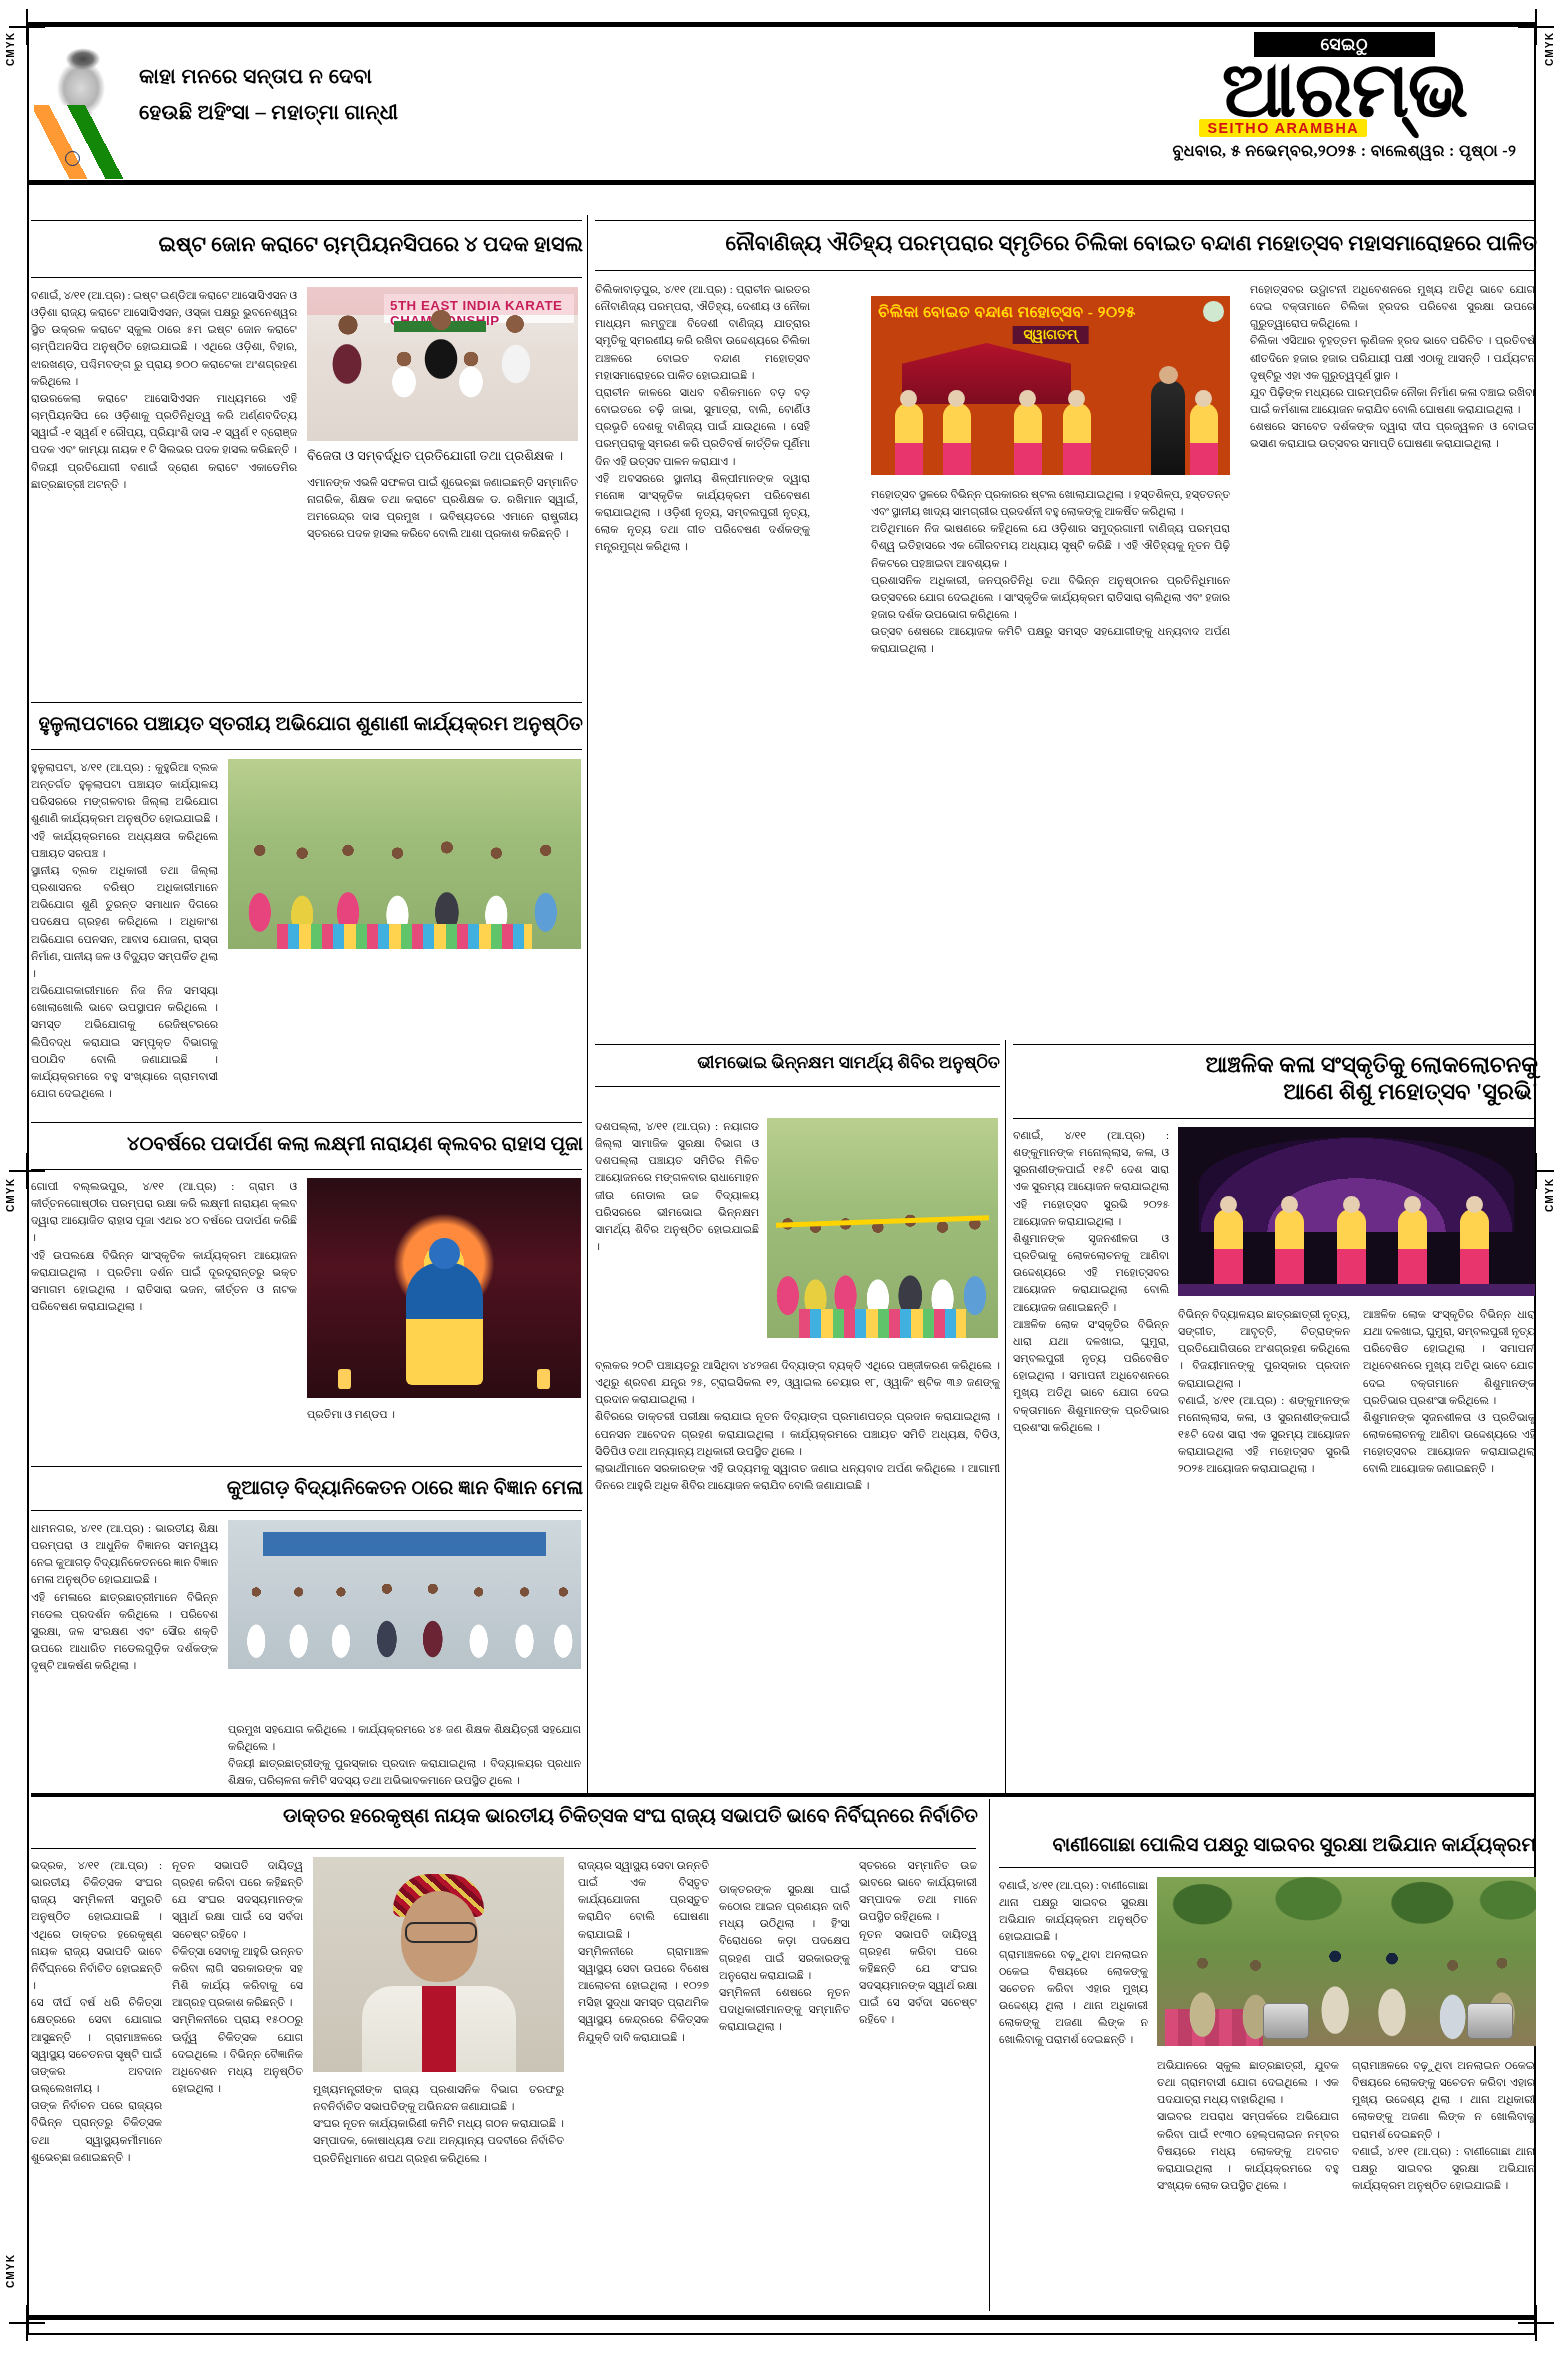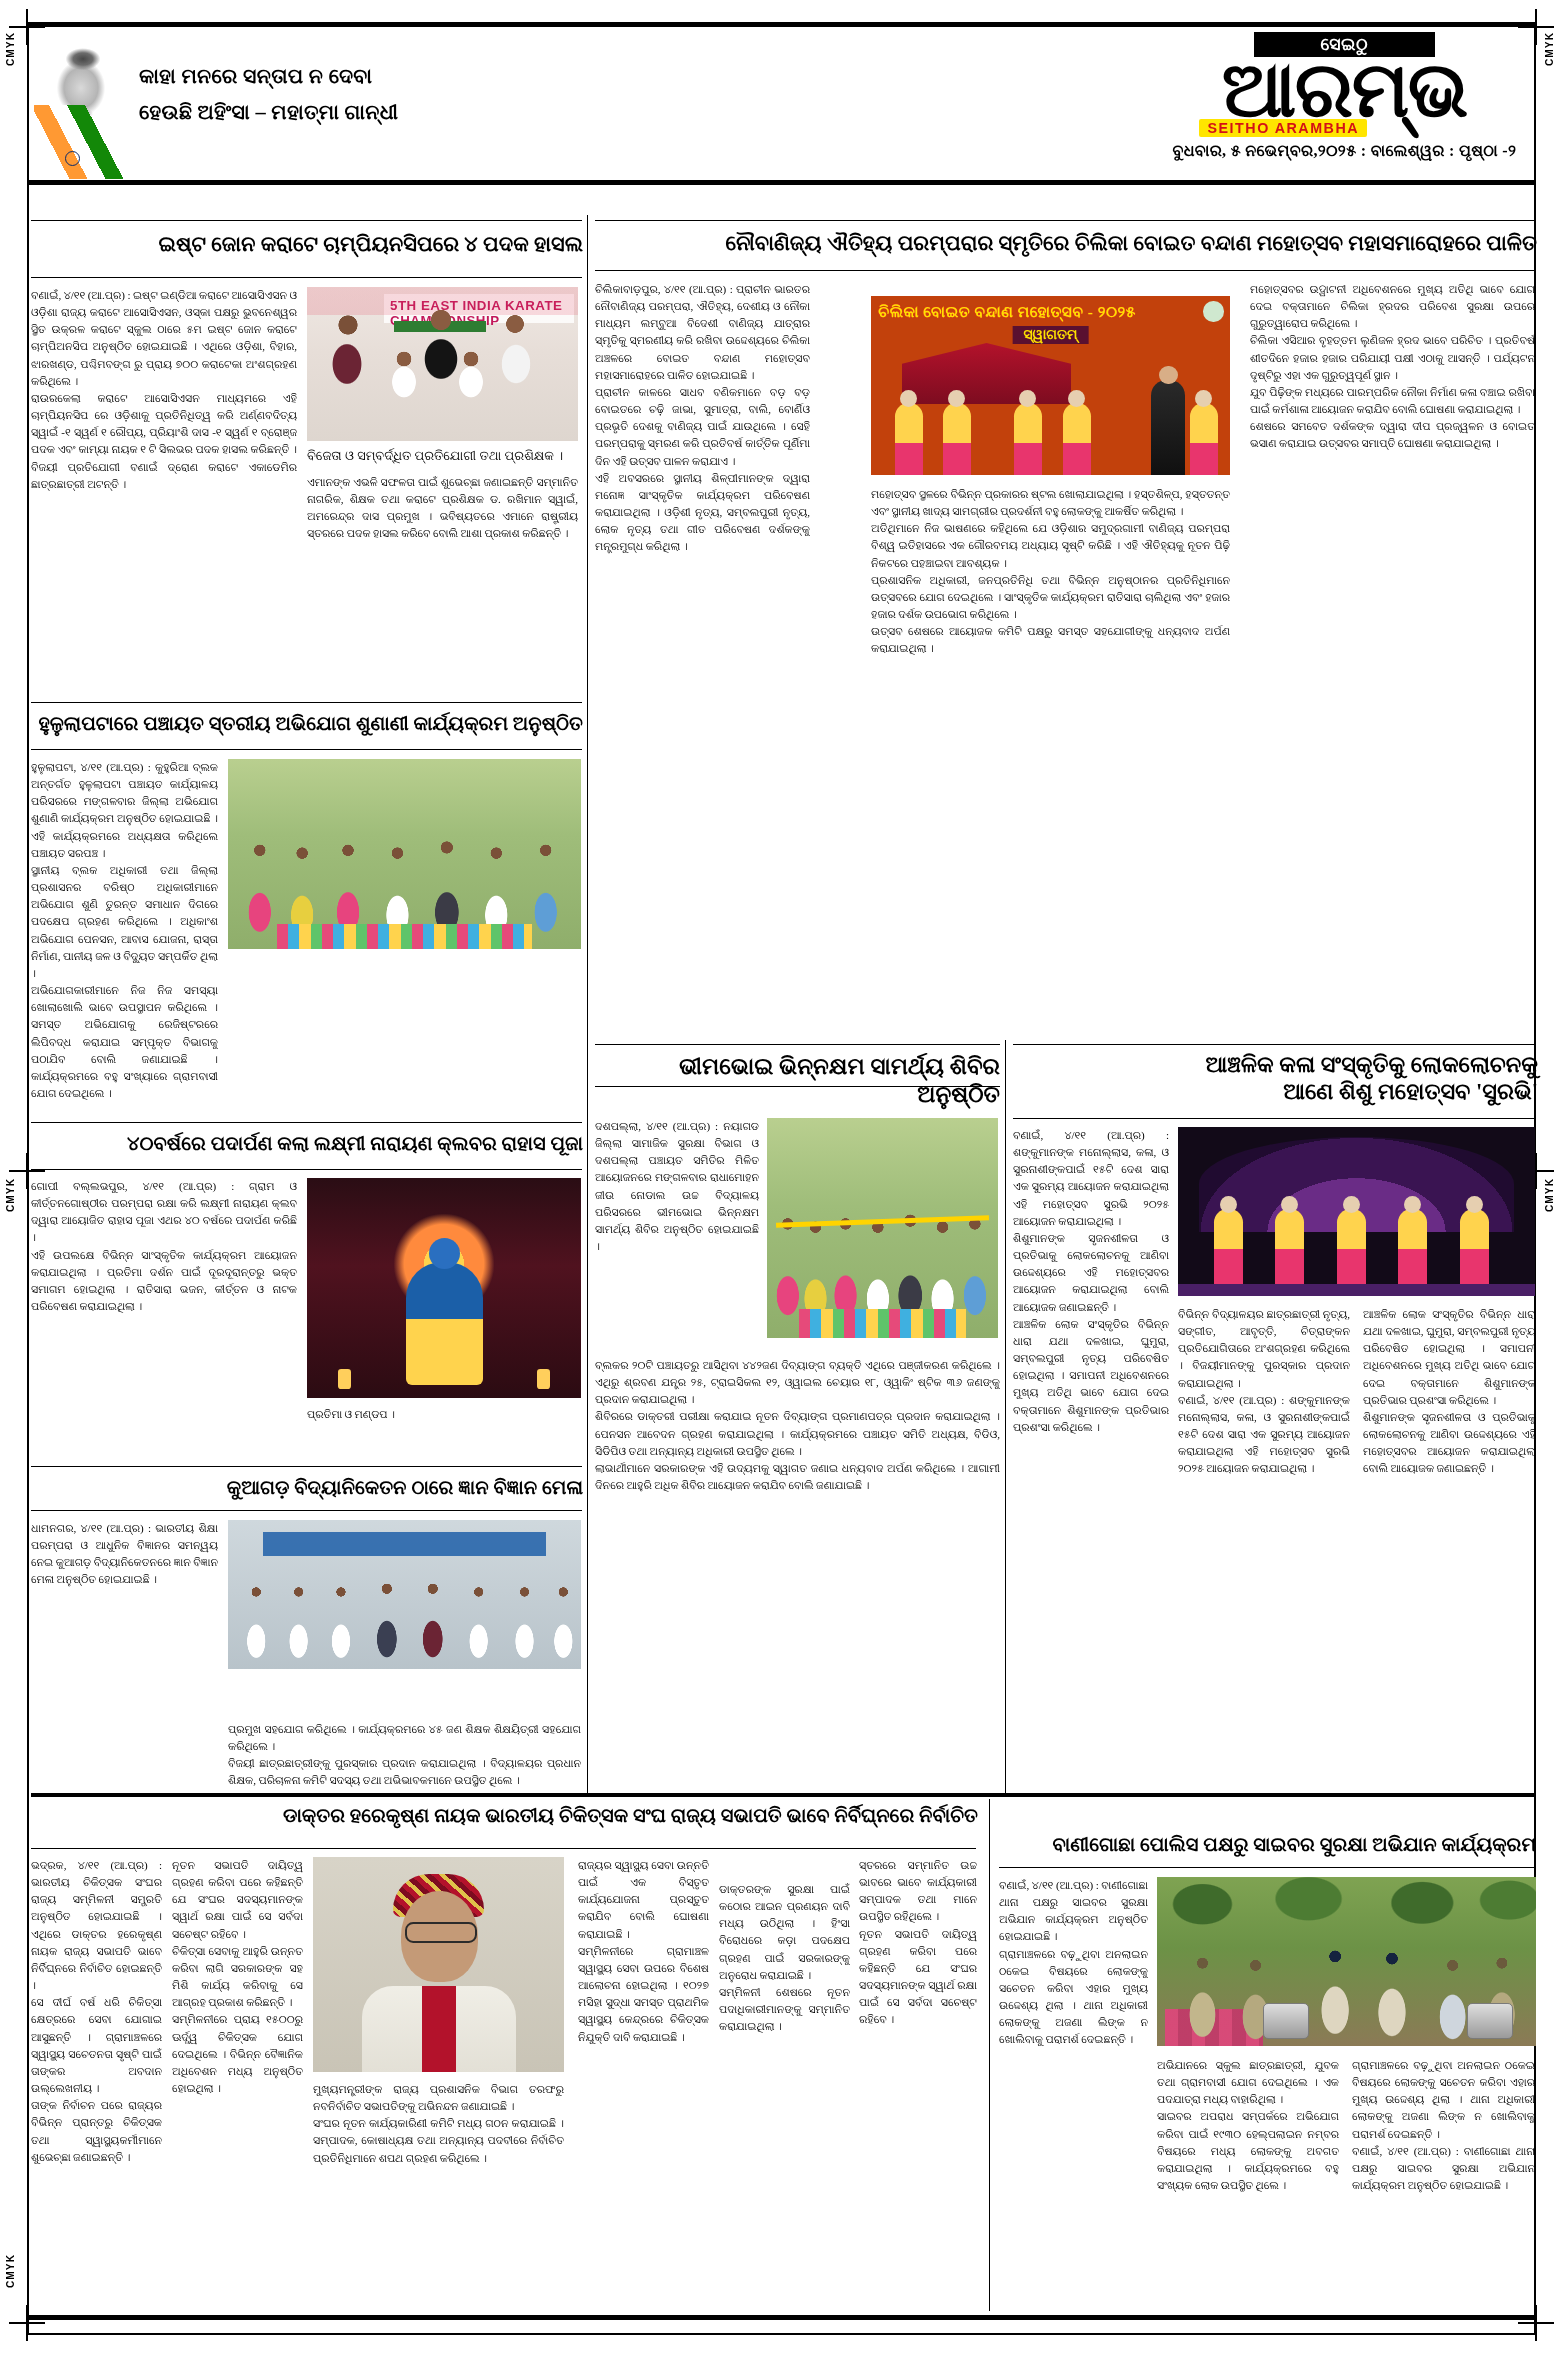--- a/index.html
+++ b/index.html
@@ -62,21 +62,21 @@
 
   
   .hr-th{position:absolute;height:3.6px;background:#000;}
   .hr-tn{position:absolute;height:1px;background:#000;}
   .vr{position:absolute;width:1px;background:#000;}
 
   
   .hl{position:absolute;font-weight:700;text-align:right;line-height:1.22;letter-spacing:0px;}
   .hl.s1{font-size:21px;}
   .hl.s2{font-size:19.5px;}
-  .hl.s3{font-size:23px;}
+  .hl.s3{font-size:17px;}
   .hl.s4{font-size:22.5px;}
 
   
   .col{position:absolute;font-size:11px;line-height:1.56;text-align:justify;
        text-justify:inter-word;word-spacing:-0.3px;hyphens:none;overflow:hidden;}
   .col p{margin:0 0 0 0;text-indent:0;}
 
   
   .photo{position:absolute;overflow:hidden;background:#ccc;}
   .ph-cap{position:absolute;font-size:13px;line-height:1.45;text-align:justify;}
@@ -331,20 +331,21 @@
   <div class="col" style="left:307px;top:1406px;width:274px;height:49px;">
     <p>ପ୍ରତିମା ଓ ମଣ୍ଡପ ।</p>
   </div>
 
   <div class="hr-tn" style="left:31px;top:1466px;width:551px;"></div>
   <div class="hl s2" style="left:30px;top:1476px;width:553px;">କୁଆଗଡ଼ ବିଦ୍ୟାନିକେତନ ଠାରେ ଜ୍ଞାନ ବିଜ୍ଞାନ ମେଳା</div>
   <div class="hr-tn" style="left:31px;top:1510px;width:551px;"></div>
 
   <div class="col" style="left:31px;top:1520px;width:187px;height:251px;">
     <p>ଧାମନଗର, ୪/୧୧ (ଆ.ପ୍ର) : ଭାରତୀୟ ଶିକ୍ଷା ପରମ୍ପରା ଓ ଆଧୁନିକ ବିଜ୍ଞାନର ସମନ୍ୱୟ ନେଇ କୁଆଗଡ଼ ବିଦ୍ୟାନିକେତନରେ ଜ୍ଞାନ ବିଜ୍ଞାନ ମେଳା ଅନୁଷ୍ଠିତ ହୋଇଯାଇଛି ।</p>
+    <p>ଏହି ମେଳାରେ ଛାତ୍ରଛାତ୍ରୀମାନେ ବିଭିନ୍ନ ମଡେଲ ପ୍ରଦର୍ଶନ କରିଥିଲେ । ପରିବେଶ ସୁରକ୍ଷା, ଜଳ ସଂରକ୍ଷଣ ଏବଂ ସୌର ଶକ୍ତି ଉପରେ ଆଧାରିତ ମଡେଲଗୁଡ଼ିକ ଦର୍ଶକଙ୍କ ଦୃଷ୍ଟି ଆକର୍ଷଣ କରିଥିଲା ।</p>
   </div>
   <div class="photo p-school" style="left:228px;top:1520px;width:353px;height:149px;">
     <div class="board"></div>
       <div class="row"></div>
       <div class="hd"></div>
   </div>
   <div class="col" style="left:228px;top:1676px;width:353px;height:97px;margin-top:45px;">
     <p>ପ୍ରମୁଖ ସହଯୋଗ କରିଥିଲେ । କାର୍ଯ୍ୟକ୍ରମରେ ୪୫ ଜଣ ଶିକ୍ଷକ ଶିକ୍ଷୟିତ୍ରୀ ସହଯୋଗ କରିଥିଲେ ।</p>
     <p>ବିଜୟୀ ଛାତ୍ରଛାତ୍ରୀଙ୍କୁ ପୁରସ୍କାର ପ୍ରଦାନ କରାଯାଇଥିଲା । ବିଦ୍ୟାଳୟର ପ୍ରଧାନ ଶିକ୍ଷକ, ପରିଚାଳନା କମିଟି ସଦସ୍ୟ ତଥା ଅଭିଭାବକମାନେ ଉପସ୍ଥିତ ଥିଲେ ।</p>
   </div>

